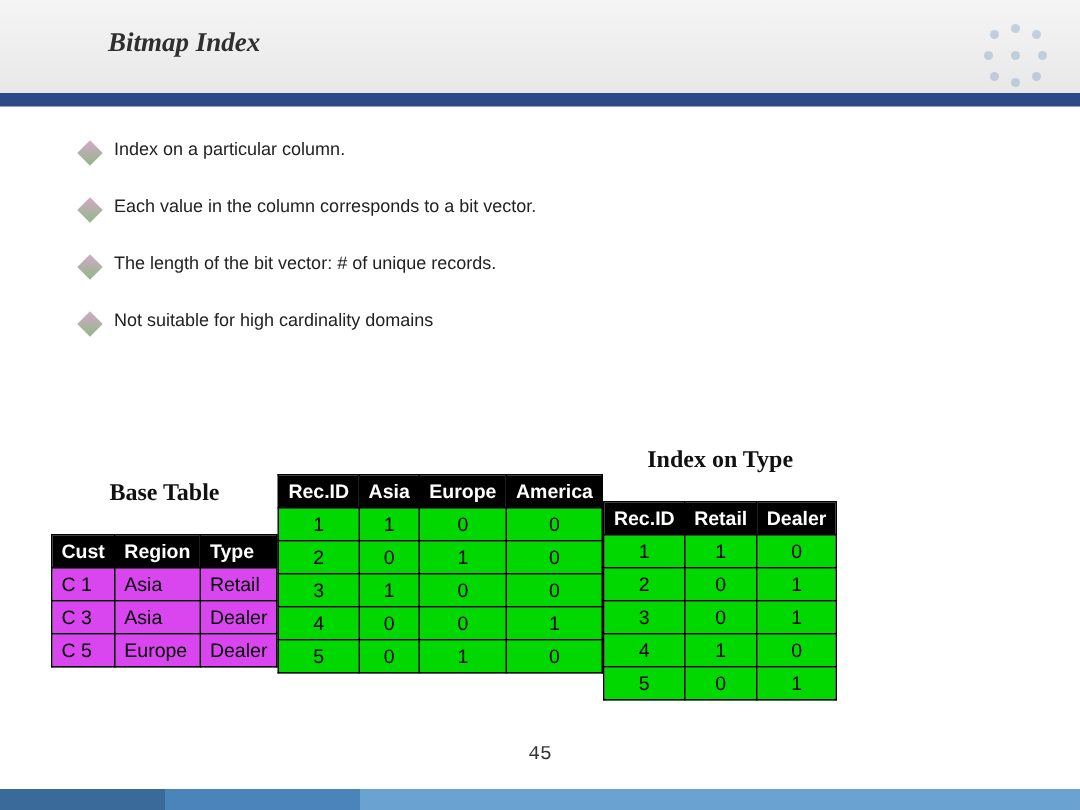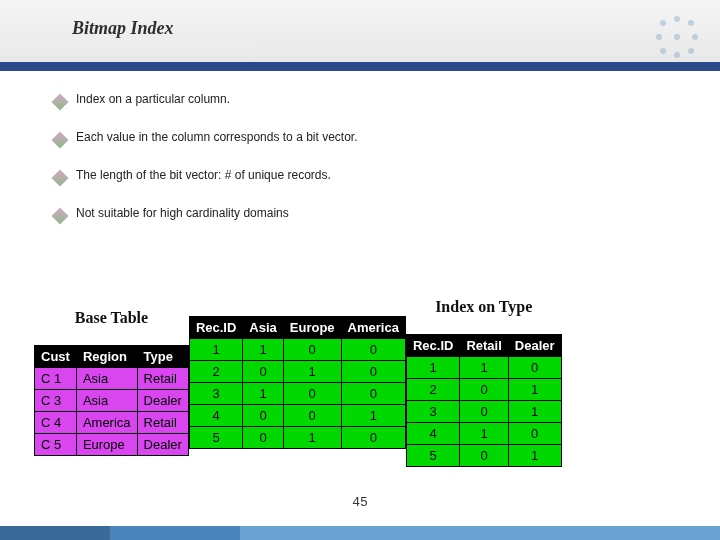--- a/index.html
+++ b/index.html
@@ -173,25 +173,20 @@
             <td>C 1</td>
             <td>Asia</td>
             <td>Retail</td>
           </tr>
           <tr>
             <td>C 3</td>
             <td>Asia</td>
             <td>Dealer</td>
           </tr>
           <tr>
-            <td>C 4</td>
-            <td>America</td>
-            <td>Retail</td>
-          </tr>
-          <tr>
             <td>C 5</td>
             <td>Europe</td>
             <td>Dealer</td>
           </tr>
         </tbody>
     </table>
   </div>
 
   <div class="table-block">
     <table class="bitmap">

